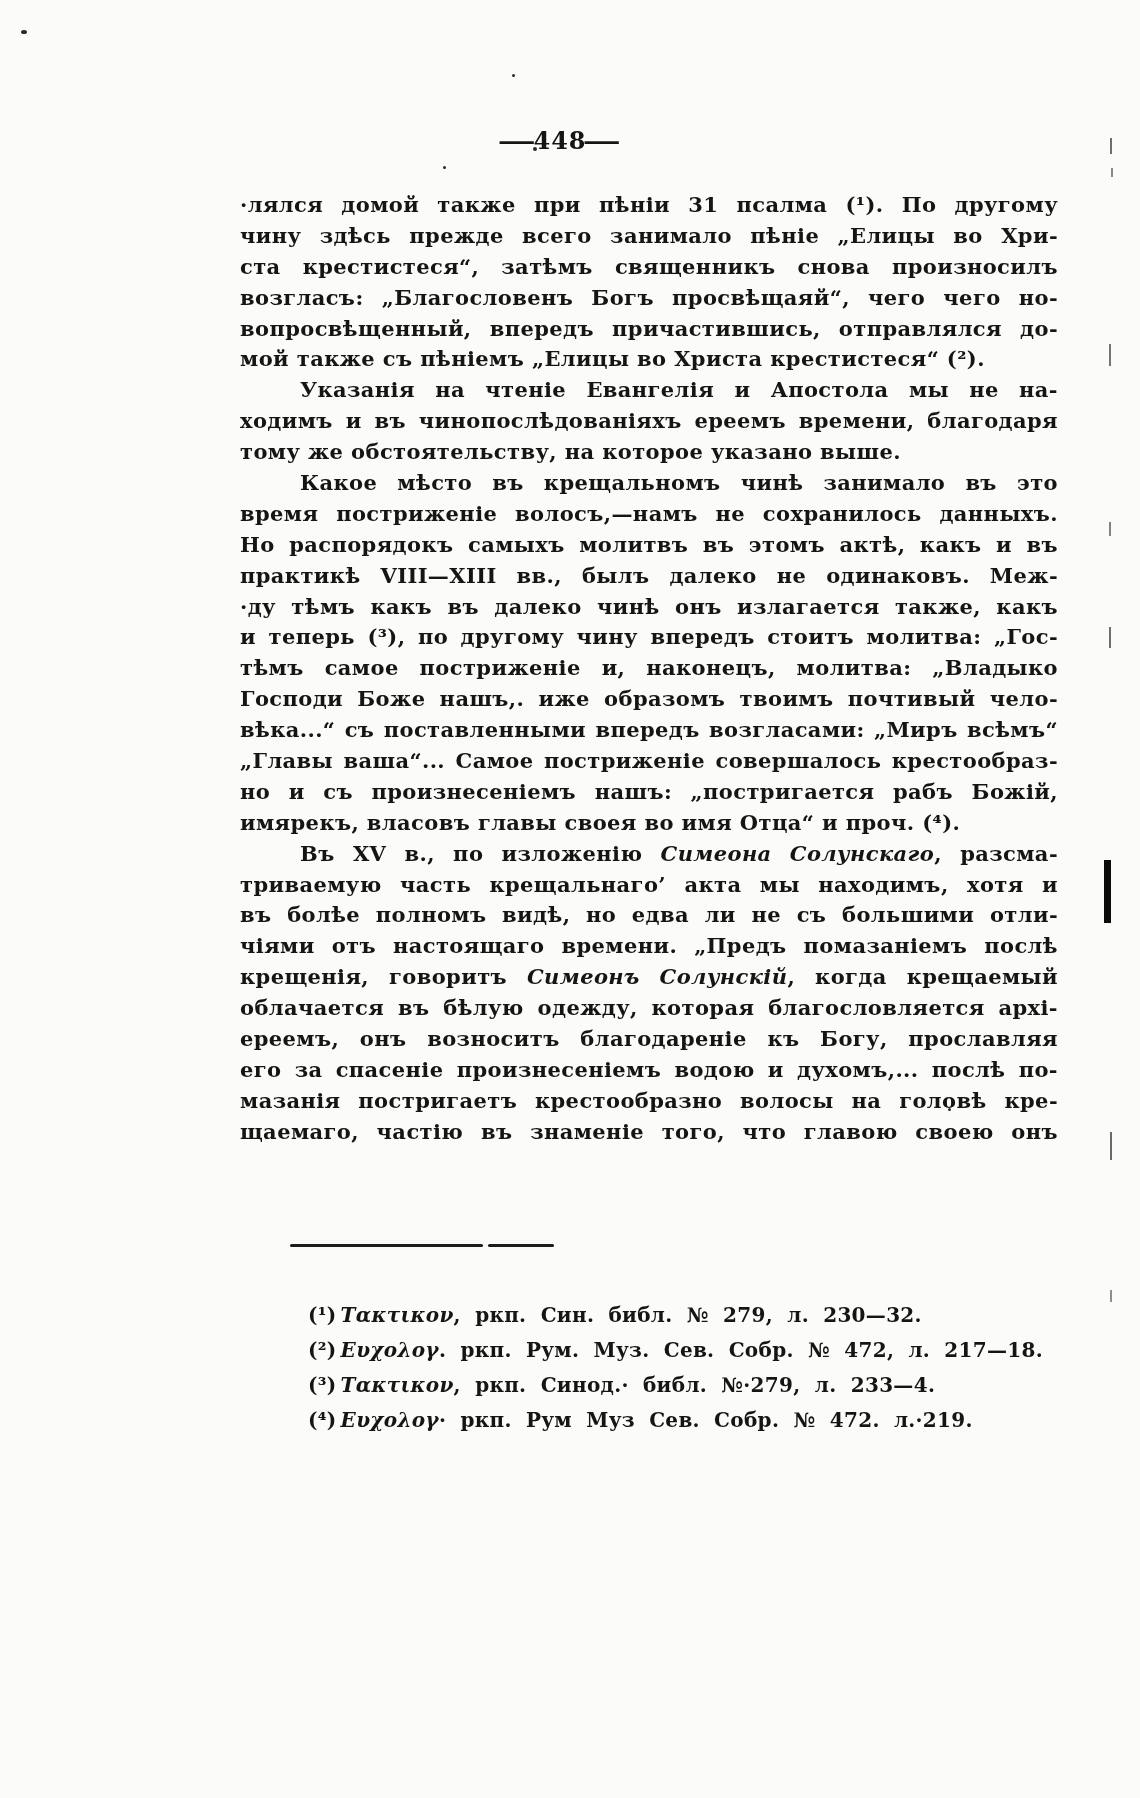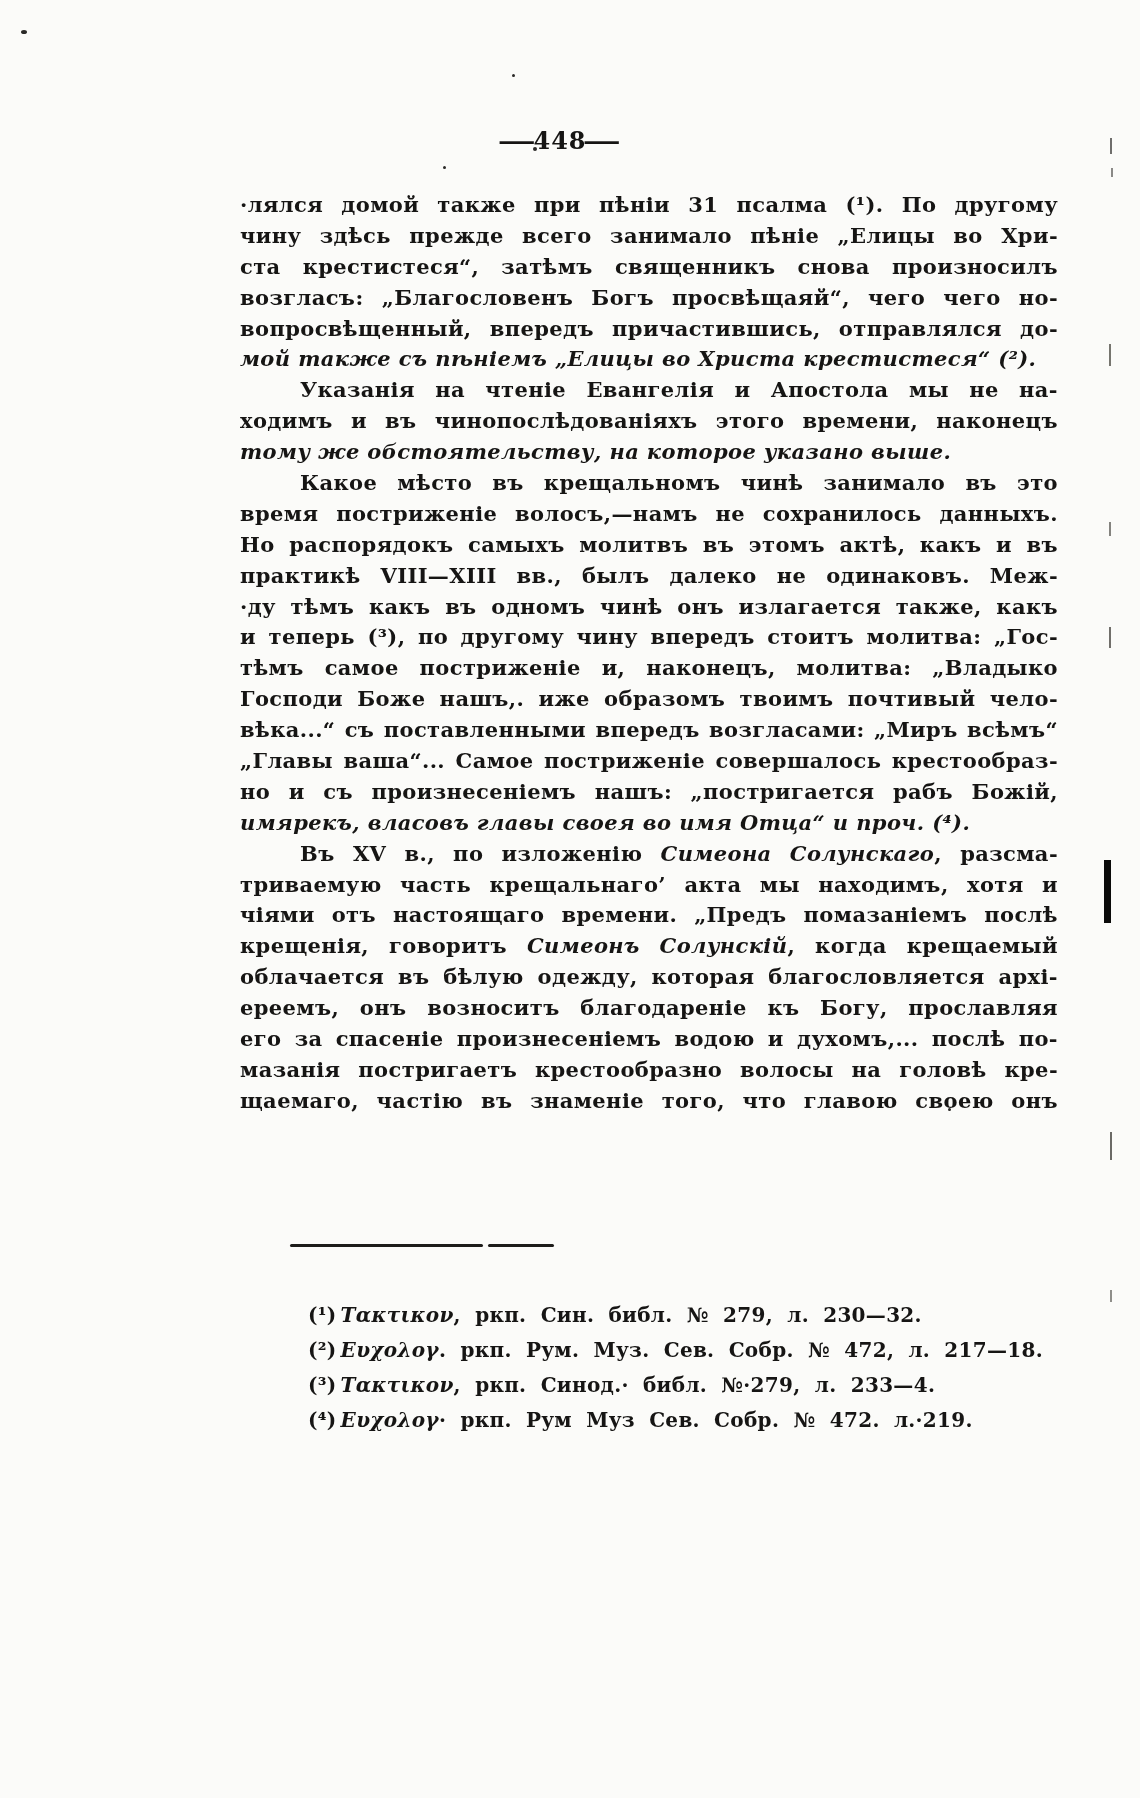--- a/index.html
+++ b/index.html
@@ -26,21 +26,21 @@
     font-size:21px;font-weight:bold;line-height:30.9px;
     letter-spacing:0.4px;
   }
   .line{
     text-align:justify;
     text-align-last:justify;
     white-space:normal;
     height:30.9px;overflow:visible;
   }
   .line.indent{text-indent:60px;}
-  .line.para-end{text-align-last:left;font-style:italic;}
+  .line.para-end{text-align-last:left;}
   .line i{font-style:italic;}
   
   .fn-sep{position:absolute;background:#1d1c1a;border-radius:2px;}
   
   .footnotes{
     position:absolute;left:308px;top:1298px;width:660px;
     font-size:20px;font-weight:bold;line-height:35px;
     letter-spacing:0.3px;word-spacing:7px;
     white-space:nowrap;
   }
@@ -62,36 +62,37 @@
   </div>
 
   <div class="body-text">
       <div class="line">·лялся домой также при пѣніи 31 псалма (¹). По другому</div>
       <div class="line">чину здѣсь прежде всего занимало пѣніе „Елицы во Хри-</div>
       <div class="line">ста крестистеся“, затѣмъ священникъ снова произносилъ</div>
       <div class="line">возгласъ: „Благословенъ Богъ просвѣщаяй“, чего чего но-</div>
       <div class="line">вопросвѣщенный, впередъ причастившись, отправлялся до-</div>
       <div class="line para-end">мой также съ пѣніемъ „Елицы во Христа крестистеся“ (²).</div>
       <div class="line indent">Указанія на чтеніе Евангелія и Апостола мы не на-</div>
-      <div class="line">ходимъ и въ чинопослѣдованіяхъ этого времени, наконецъ</div>
+      <div class="line">ходимъ и въ чинопослѣдованіяхъ ереемъ времени, благодаря</div>
       <div class="line para-end">тому же обстоятельству, на которое указано выше.</div>
       <div class="line indent">Какое мѣсто въ крещальномъ чинѣ занимало въ это</div>
       <div class="line">время постриженіе волосъ,—намъ не сохранилось данныхъ.</div>
       <div class="line">Но распорядокъ самыхъ молитвъ въ этомъ актѣ, какъ и въ</div>
       <div class="line">практикѣ VIII—XIII вв., былъ далеко не одинаковъ. Меж-</div>
-      <div class="line">·ду тѣмъ какъ въ одномъ чинѣ онъ излагается также, какъ</div>
+      <div class="line">·ду тѣмъ какъ въ далеко чинѣ онъ излагается также, какъ</div>
       <div class="line">и теперь (³), по другому чину впередъ стоитъ молитва: „Гос-</div>
       <div class="line">тѣмъ самое постриженіе и, наконецъ, молитва: „Владыко</div>
       <div class="line">Господи Боже нашъ,. иже образомъ твоимъ почтивый чело-</div>
       <div class="line">вѣка...“ съ поставленными впередъ возгласами: „Миръ всѣмъ“</div>
       <div class="line">„Главы ваша“... Самое постриженіе совершалось крестообраз-</div>
       <div class="line">но и съ произнесеніемъ нашъ: „постригается рабъ Божій,</div>
       <div class="line para-end">имярекъ, власовъ главы своея во имя Отца“ и проч. (⁴).</div>
       <div class="line indent">Въ XV в., по изложенію <i>Симеона Солунскаго</i>, разсма-</div>
       <div class="line">триваемую часть крещальнаго’ акта мы находимъ, хотя и</div>
+      <div class="line">въ болѣе полномъ видѣ, но едва ли не съ большими отли-</div>
       <div class="line">чіями отъ настоящаго времени. „Предъ помазаніемъ послѣ</div>
       <div class="line">крещенія, говоритъ <i>Симеонъ Солунскій</i>, когда крещаемый</div>
       <div class="line">облачается въ бѣлую одежду, которая благословляется архі-</div>
       <div class="line">ереемъ, онъ возноситъ благодареніе къ Богу, прославляя</div>
       <div class="line">его за спасеніе произнесеніемъ водою и духомъ,... послѣ по-</div>
       <div class="line">мазанія постригаетъ крестообразно волосы на головѣ кре-</div>
       <div class="line">щаемаго, частію въ знаменіе того, что главою своею онъ</div>
     </div>
 
   <div>

